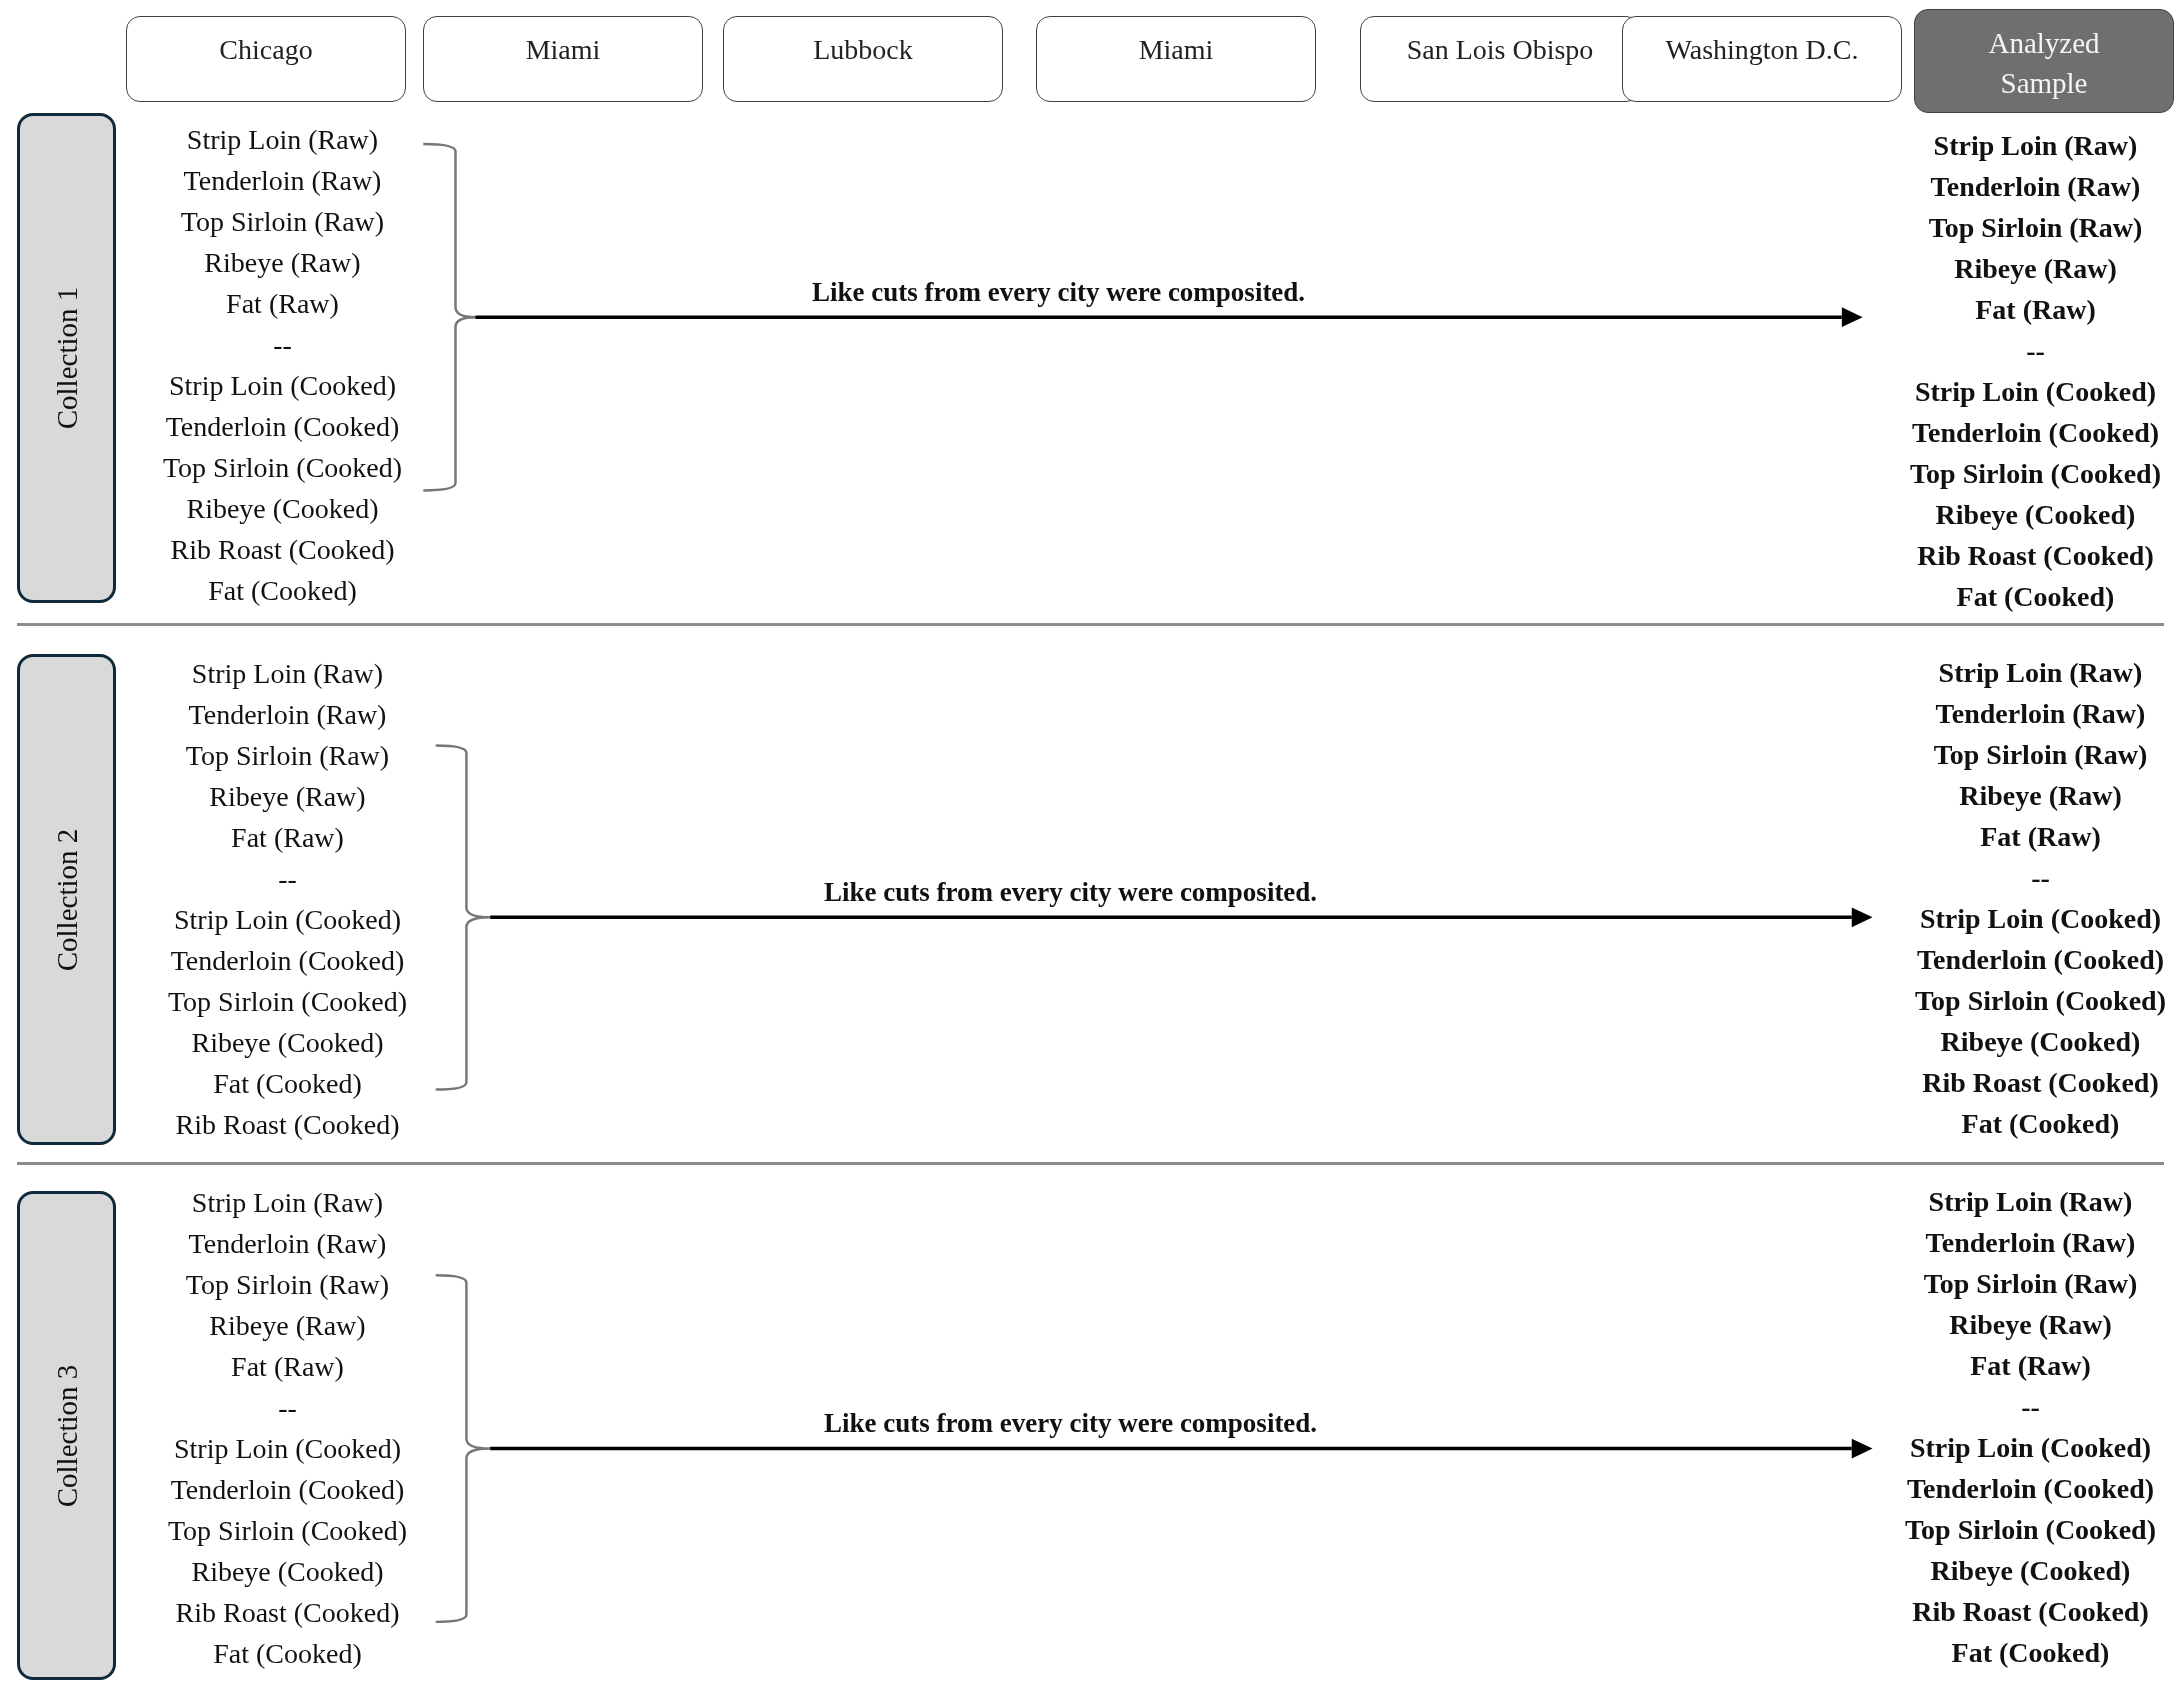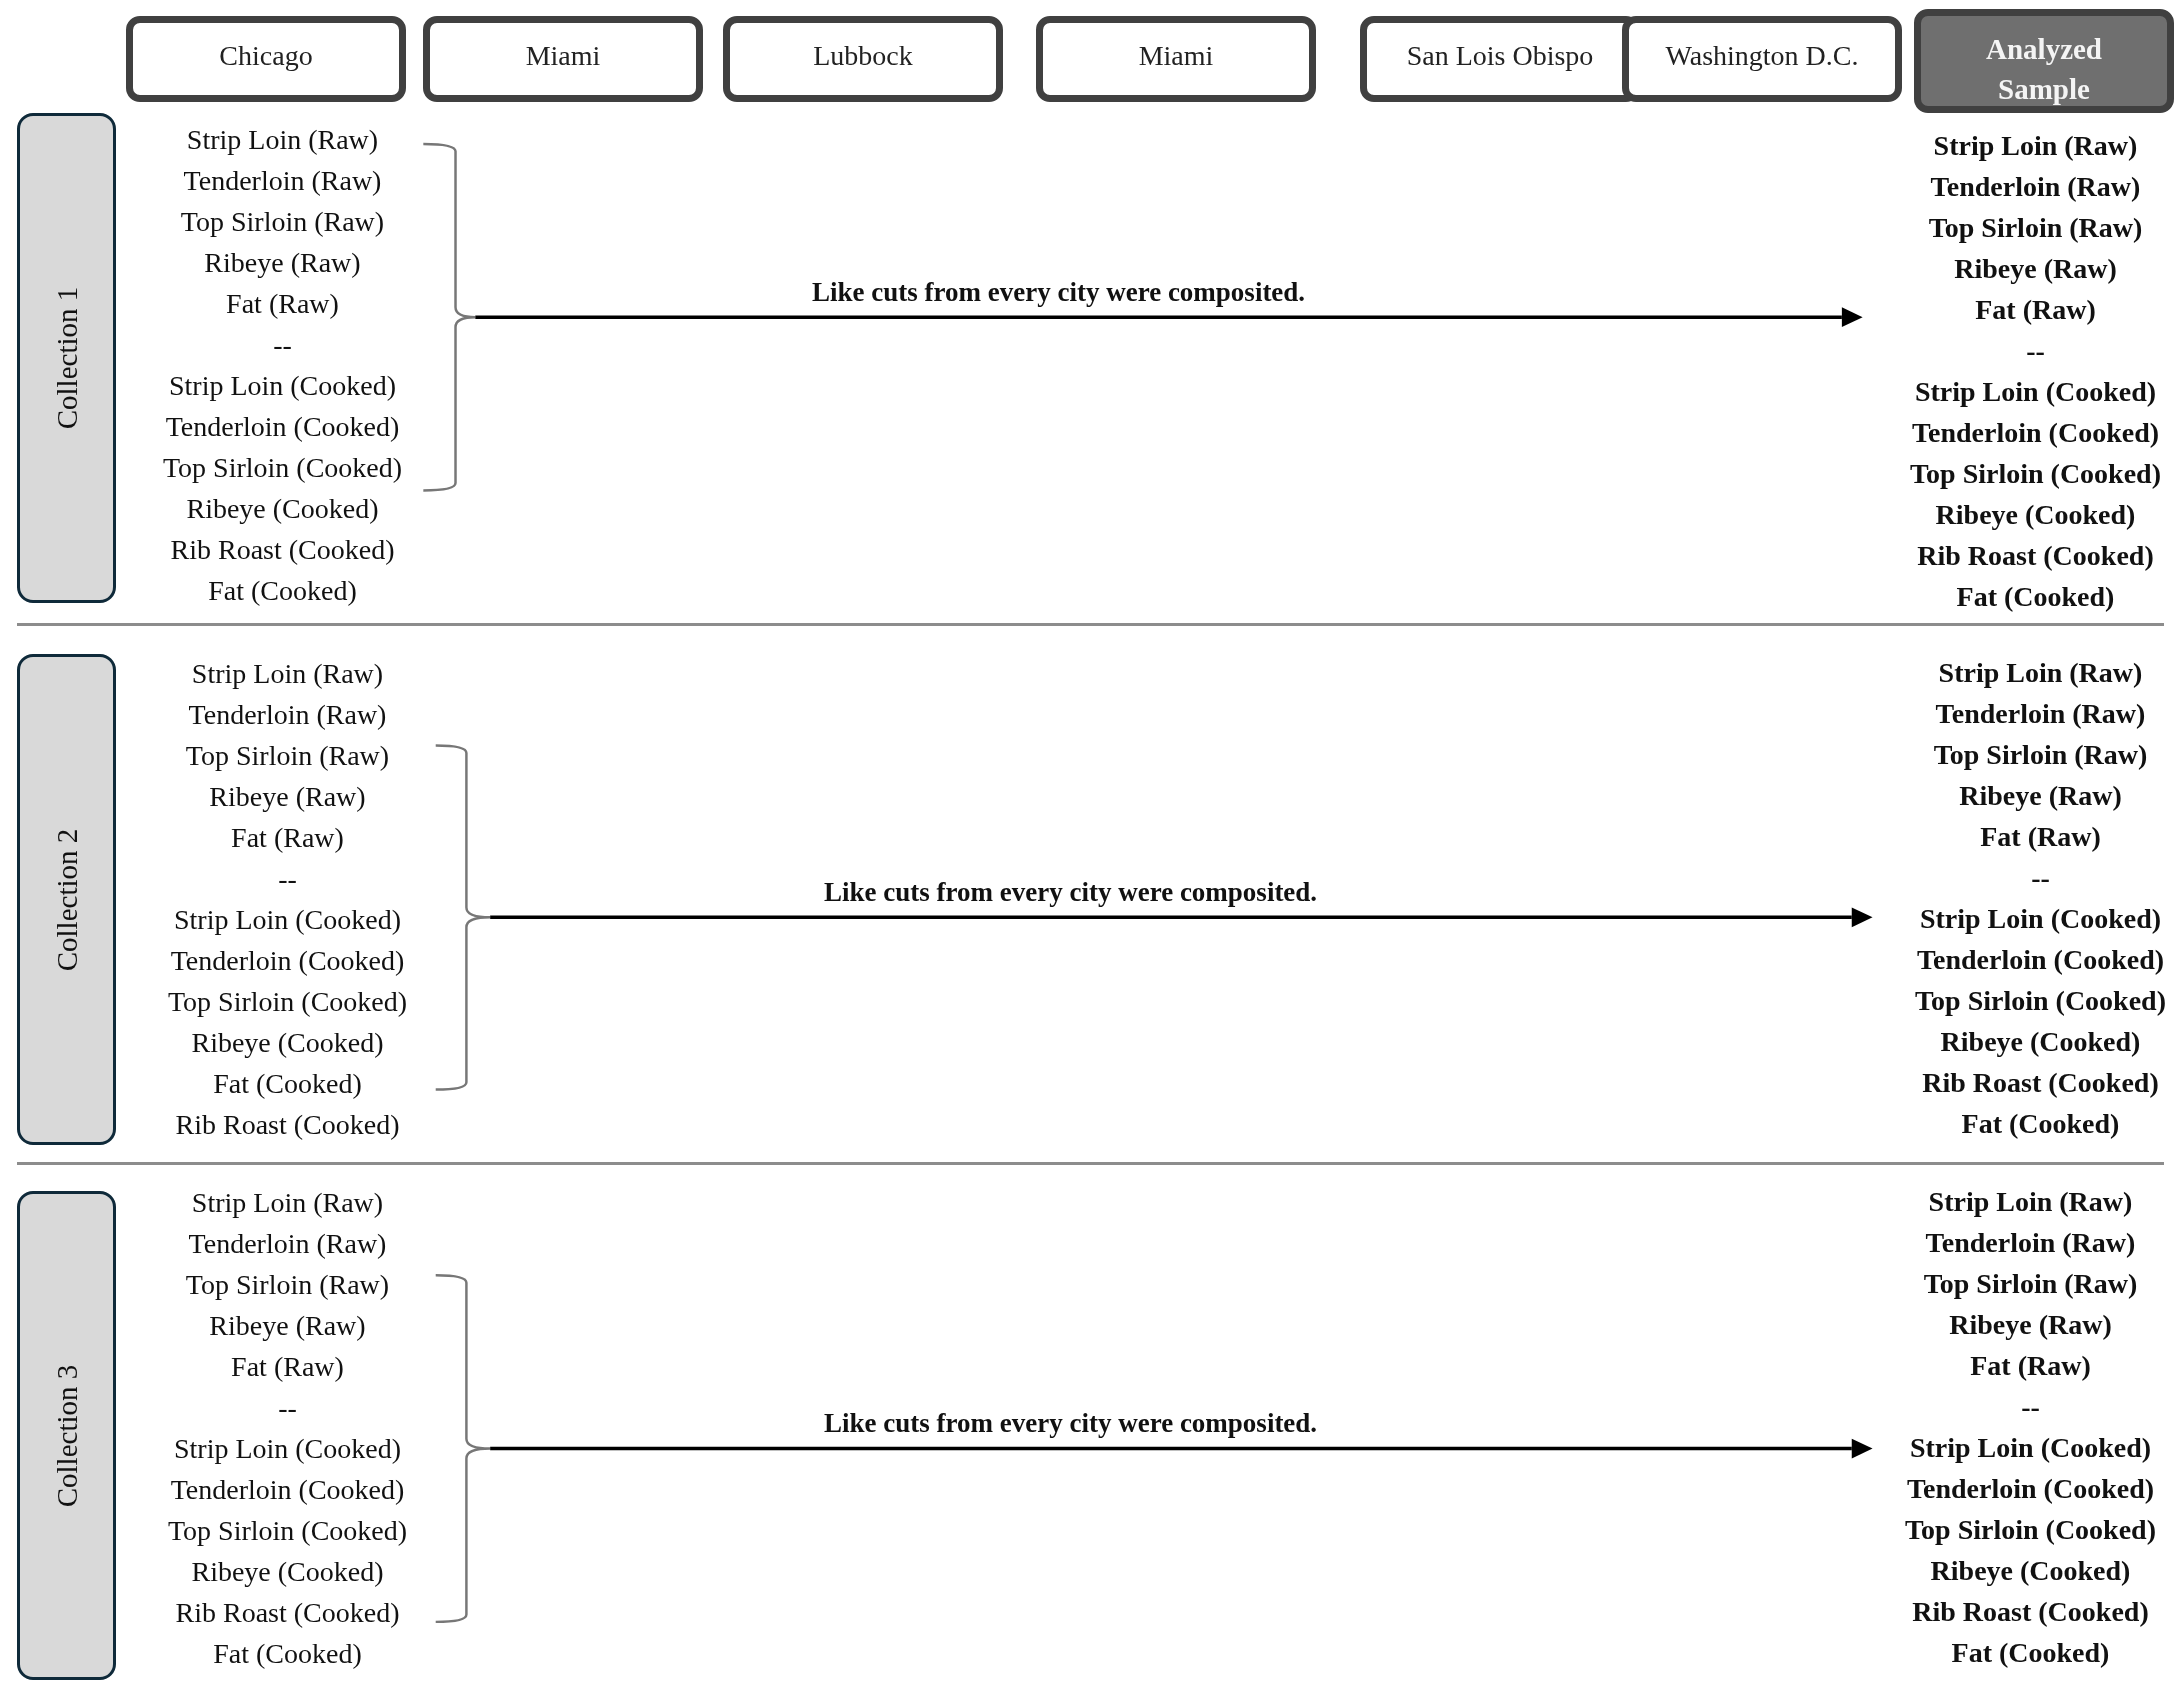--- a/index.html
+++ b/index.html
@@ -1,23 +1,23 @@
 <!DOCTYPE html>
 <html style="font-size:8px"><head>
 <meta charset="utf-8">
 <style>
   html, body { margin:0; padding:0; background:#ffffff; }
   body { width:2183px; height:1694px; position:relative; overflow:hidden;
          font-family:"Liberation Serif","DejaVu Serif",serif; color:#111; }
   .city { position:absolute; top:16px; height:86px; box-sizing:border-box;
-          border:7px solid #404040; border-radius:14px; background:#fff;
+          border:1px solid #404040; border-radius:14px; background:#fff;
           display:flex; align-items:flex-start; justify-content:center;
           padding-top:17px; font-size:28px; color:#222; }
   .city.analyzed { top:9px; height:104px; background:#6f6f6f; color:#f4f4f4;
-          font-weight:bold; padding-top:13px; text-align:center; line-height:40px; font-size:29px; }
+          font-weight:normal; padding-top:13px; text-align:center; line-height:40px; font-size:29px; }
   .tab { position:absolute; left:17.3px; width:99px; box-sizing:border-box;
          border:3px solid #0f2a3a; border-radius:16px; background:#d9d9d9; }
   .tab-label { position:absolute; left:50%; top:50%; transform:translate(-50%,-50%) rotate(-90deg);
          white-space:nowrap; font-size:29px; color:#111; }
   .list { position:absolute; margin:0; padding:0; list-style:none; text-align:center; }
   .list li { height:41px; line-height:41px; font-size:28px; white-space:nowrap; }
   .list.bold li { font-weight:bold; font-size:28px; }
   .divider { position:absolute; left:17.3px; width:2147px; height:2.5px; background:#8c8c8c; }
   .caption { position:absolute; font-size:27px; font-weight:bold; white-space:nowrap; }
   svg.overlay { position:absolute; left:0; top:0; }

